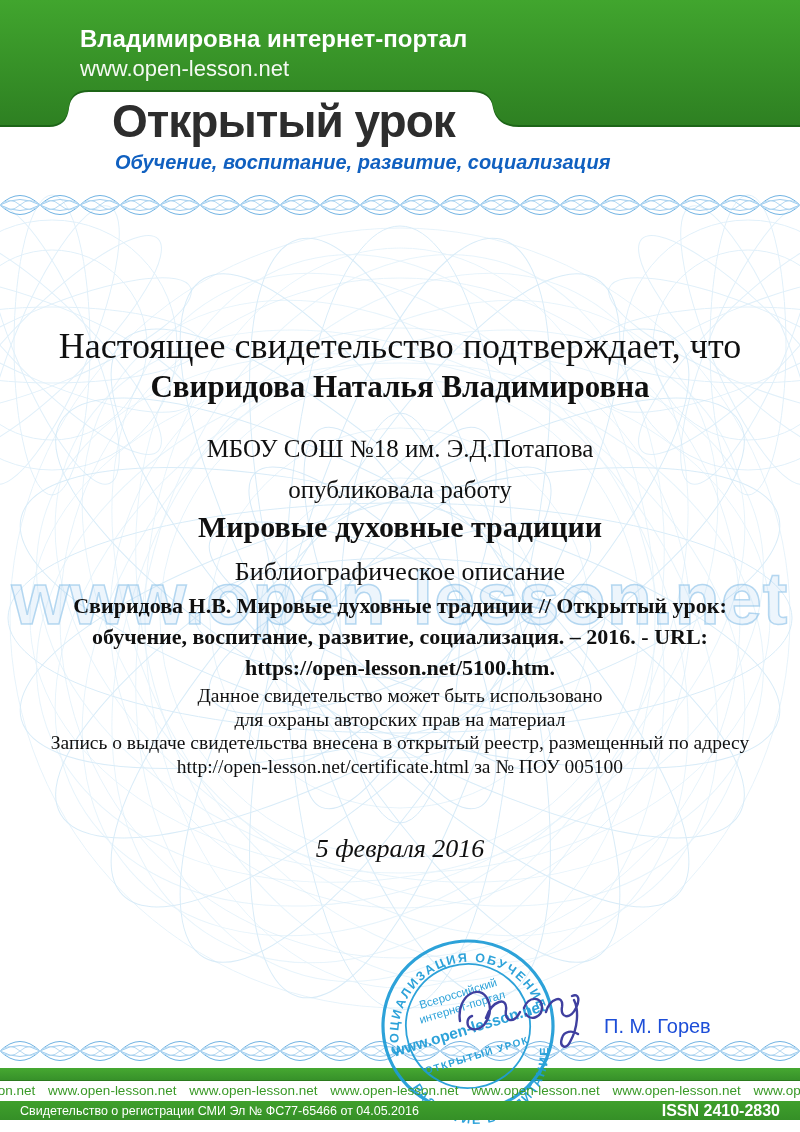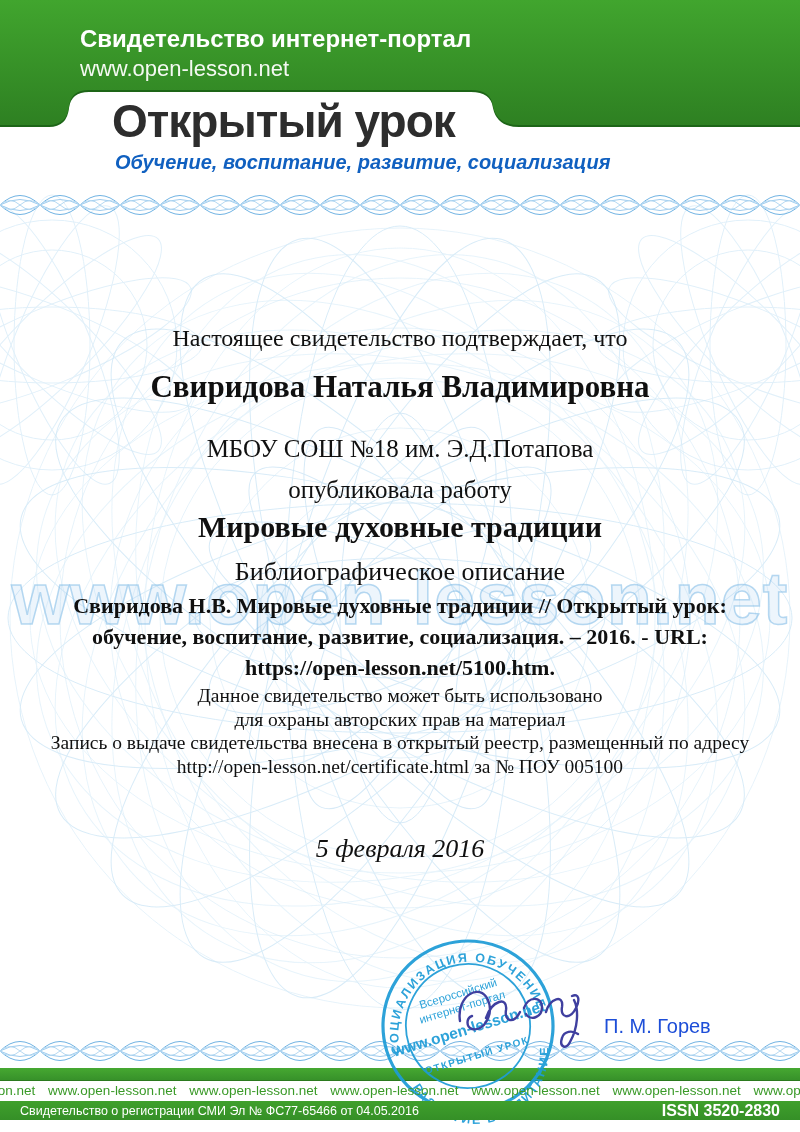--- a/index.html
+++ b/index.html
@@ -19,21 +19,21 @@
   .band{position:absolute;left:0;z-index:2;}
   .band-top{top:192px;}
   .band-bottom{top:1038px;}
   .rosette{position:absolute;left:0;top:0;z-index:0;}
   .watermark{position:absolute;left:0;right:0;top:556px;z-index:1;text-align:center;
       white-space:nowrap;font:bold 74px "Liberation Sans",sans-serif;letter-spacing:1px;
       color:rgba(140,195,235,0.16);-webkit-text-stroke:1.5px rgba(125,185,230,0.55);}
   
   .line{position:absolute;left:0;right:0;text-align:center;z-index:3;color:#101010;}
   .l-title{top:243px;font-size:60px;font-weight:bold;letter-spacing:1px;}
-  .l-confirm{top:325px;font-size:24px;}
+  .l-confirm{top:325px;font-size:36px;}
   .l-name{top:369px;font-size:31px;font-weight:bold;}
   .l-role{top:406px;font-size:25px;}
   .l-school{top:435px;font-size:25px;}
   .l-action{top:476px;font-size:25px;}
   .l-work{top:510px;font-size:30px;font-weight:bold;}
   .l-biblabel{top:557px;font-size:26px;}
   .l-bibtext{top:590px;font-size:22px;font-weight:bold;line-height:1.42;}
   .l-bibtext .inner{display:inline-block;max-width:680px;}
   .l-usage{top:684px;font-size:19.5px;line-height:23.5px;}
   .l-date{top:788px;font-size:26px;font-style:italic;margin-top:46px;}
@@ -168,21 +168,21 @@
   <svg class="header-svg" width="800" height="129">
     <defs>
       <linearGradient id="hg" x1="0" y1="0" x2="0" y2="1">
         <stop offset="0" stop-color="#41a52e"></stop>
           <stop offset="1" stop-color="#2e8022"></stop>
       </linearGradient>
     </defs>
     <path d="M0 0 H800 V125 H519 Q497 125 493 106 Q491 90 471 90 H89 Q71 90 69 106 Q67 125 49 125 H0 Z" transform="translate(0,2)" fill="#1d6517"></path>
     <path d="M0 0 H800 V125 H519 Q497 125 493 106 Q491 90 471 90 H89 Q71 90 69 106 Q67 125 49 125 H0 Z" fill="url(#hg)"></path>
   </svg>
-  <div class="hdr-portal">Свидетельство интернет-портал</div>
+  <div class="hdr-portal">Владимировна интернет-портал</div>
   <div class="hdr-url">www.open-lesson.net</div>
   <div class="hdr-brand">Открытый урок</div>
   <div class="hdr-tagline">Обучение, воспитание, развитие, социализация</div>
 
   <div class="line l-confirm">Настоящее свидетельство подтверждает, что</div>
   <div class="line l-name">Свиридова Наталья Владимировна</div>
   <div class="line l-school">МБОУ СОШ №18 им. Э.Д.Потапова</div>
   <div class="line l-work">Мировые духовные традиции</div>
   <div class="line l-action">опубликовала работу</div>
   <div class="line l-biblabel">Библиографическое описание</div>
@@ -240,16 +240,16 @@
       <span>www.open-lesson.net</span>
       <span>www.open-lesson.net</span>
       <span>www.open-lesson.net</span>
       <span>www.open-lesson.net</span>
       
       
     </div>
   </div>
   <div class="bar-bottom">
     <span class="reg-text">Свидетельство о регистрации СМИ Эл № ФС77-65466 от 04.05.2016</span>
-    <span class="issn">ISSN 3520-2830</span>
+    <span class="issn">ISSN 2410-2830</span>
   </div>
 
 </div>
 
 </body></html>

